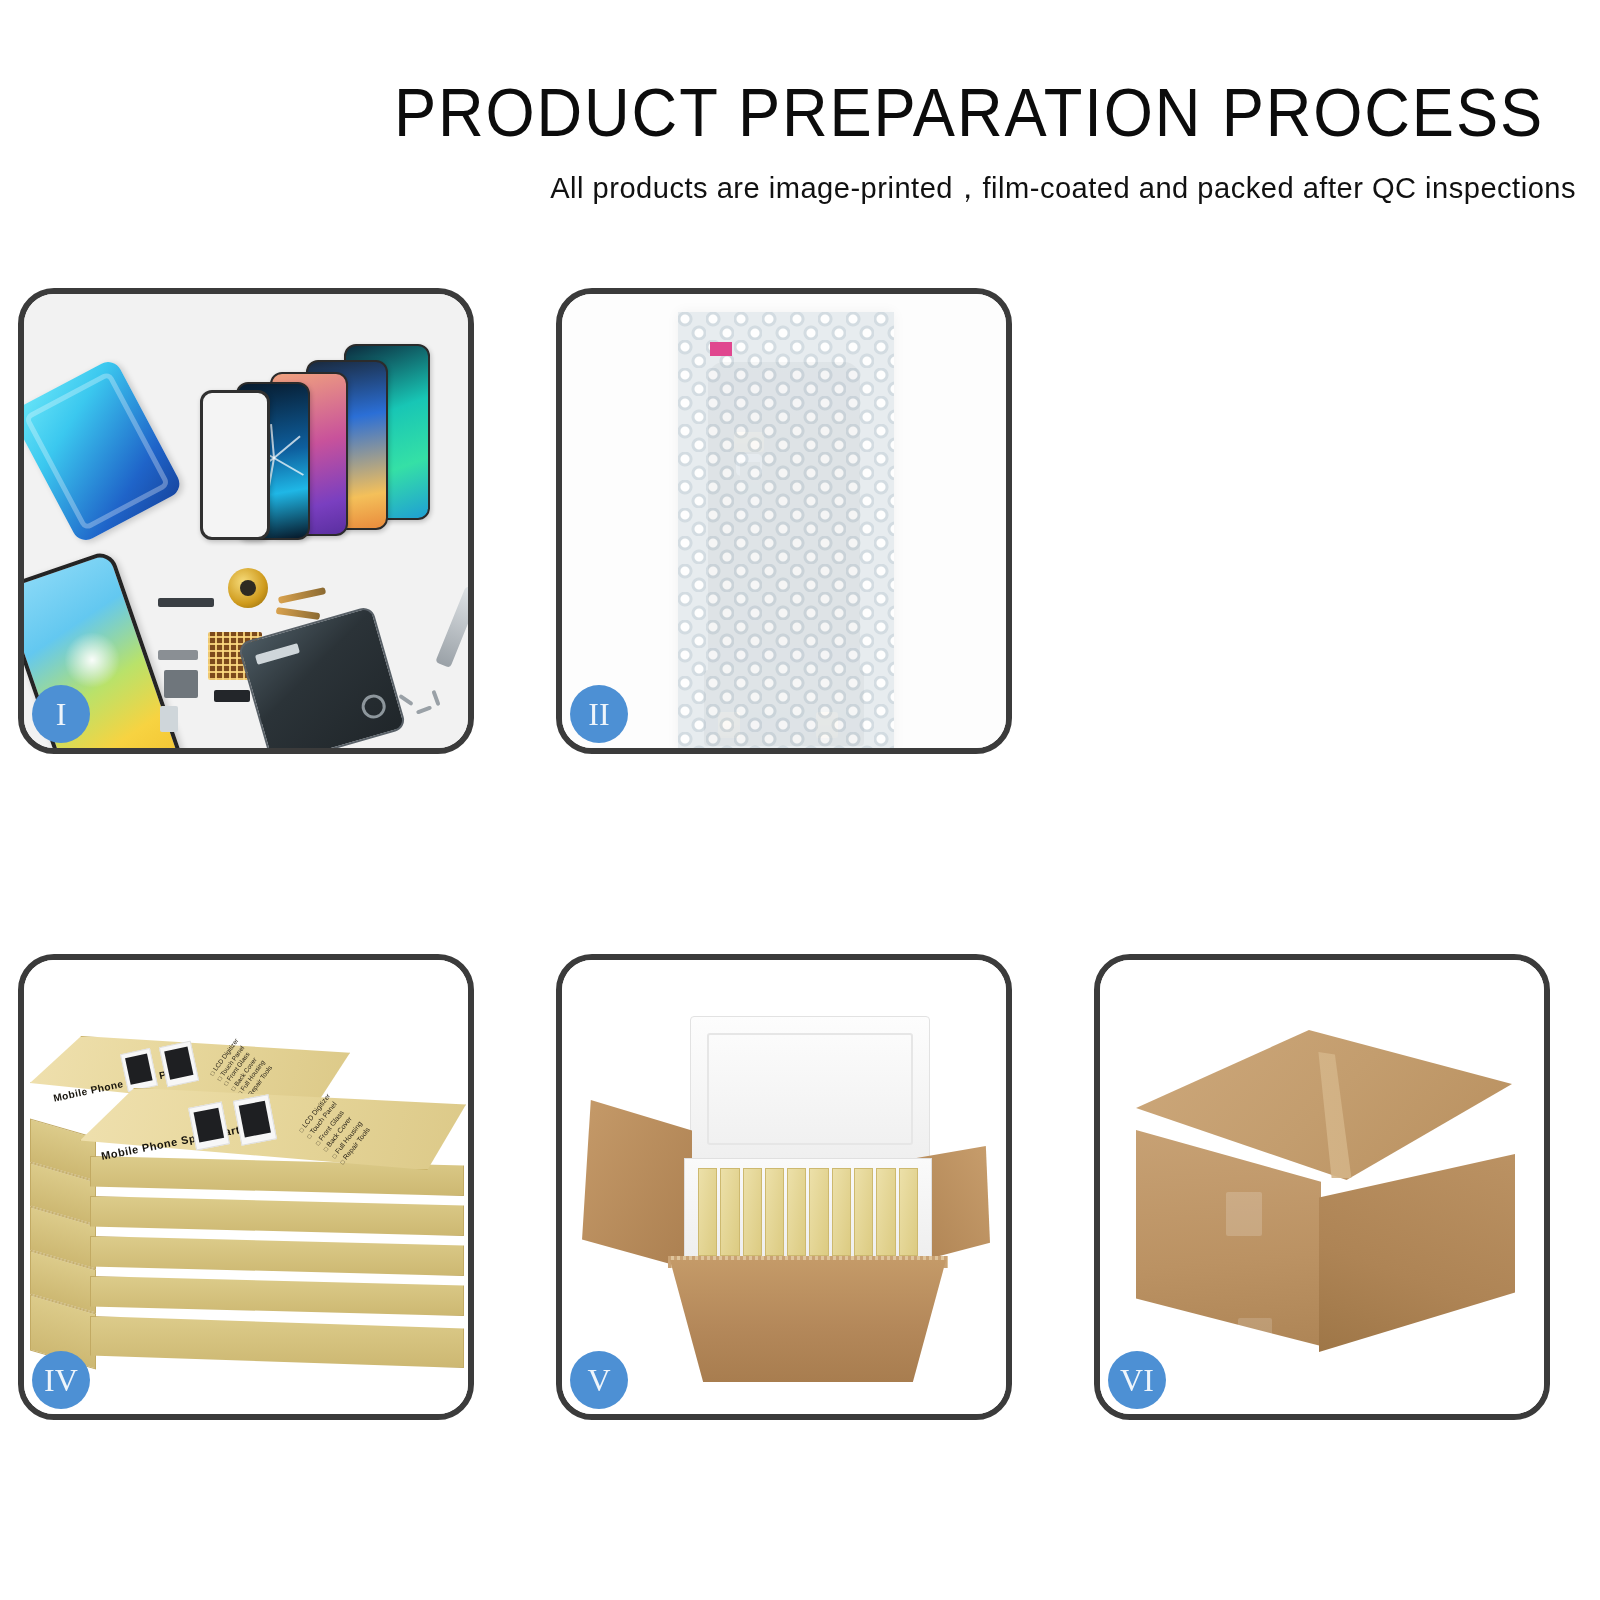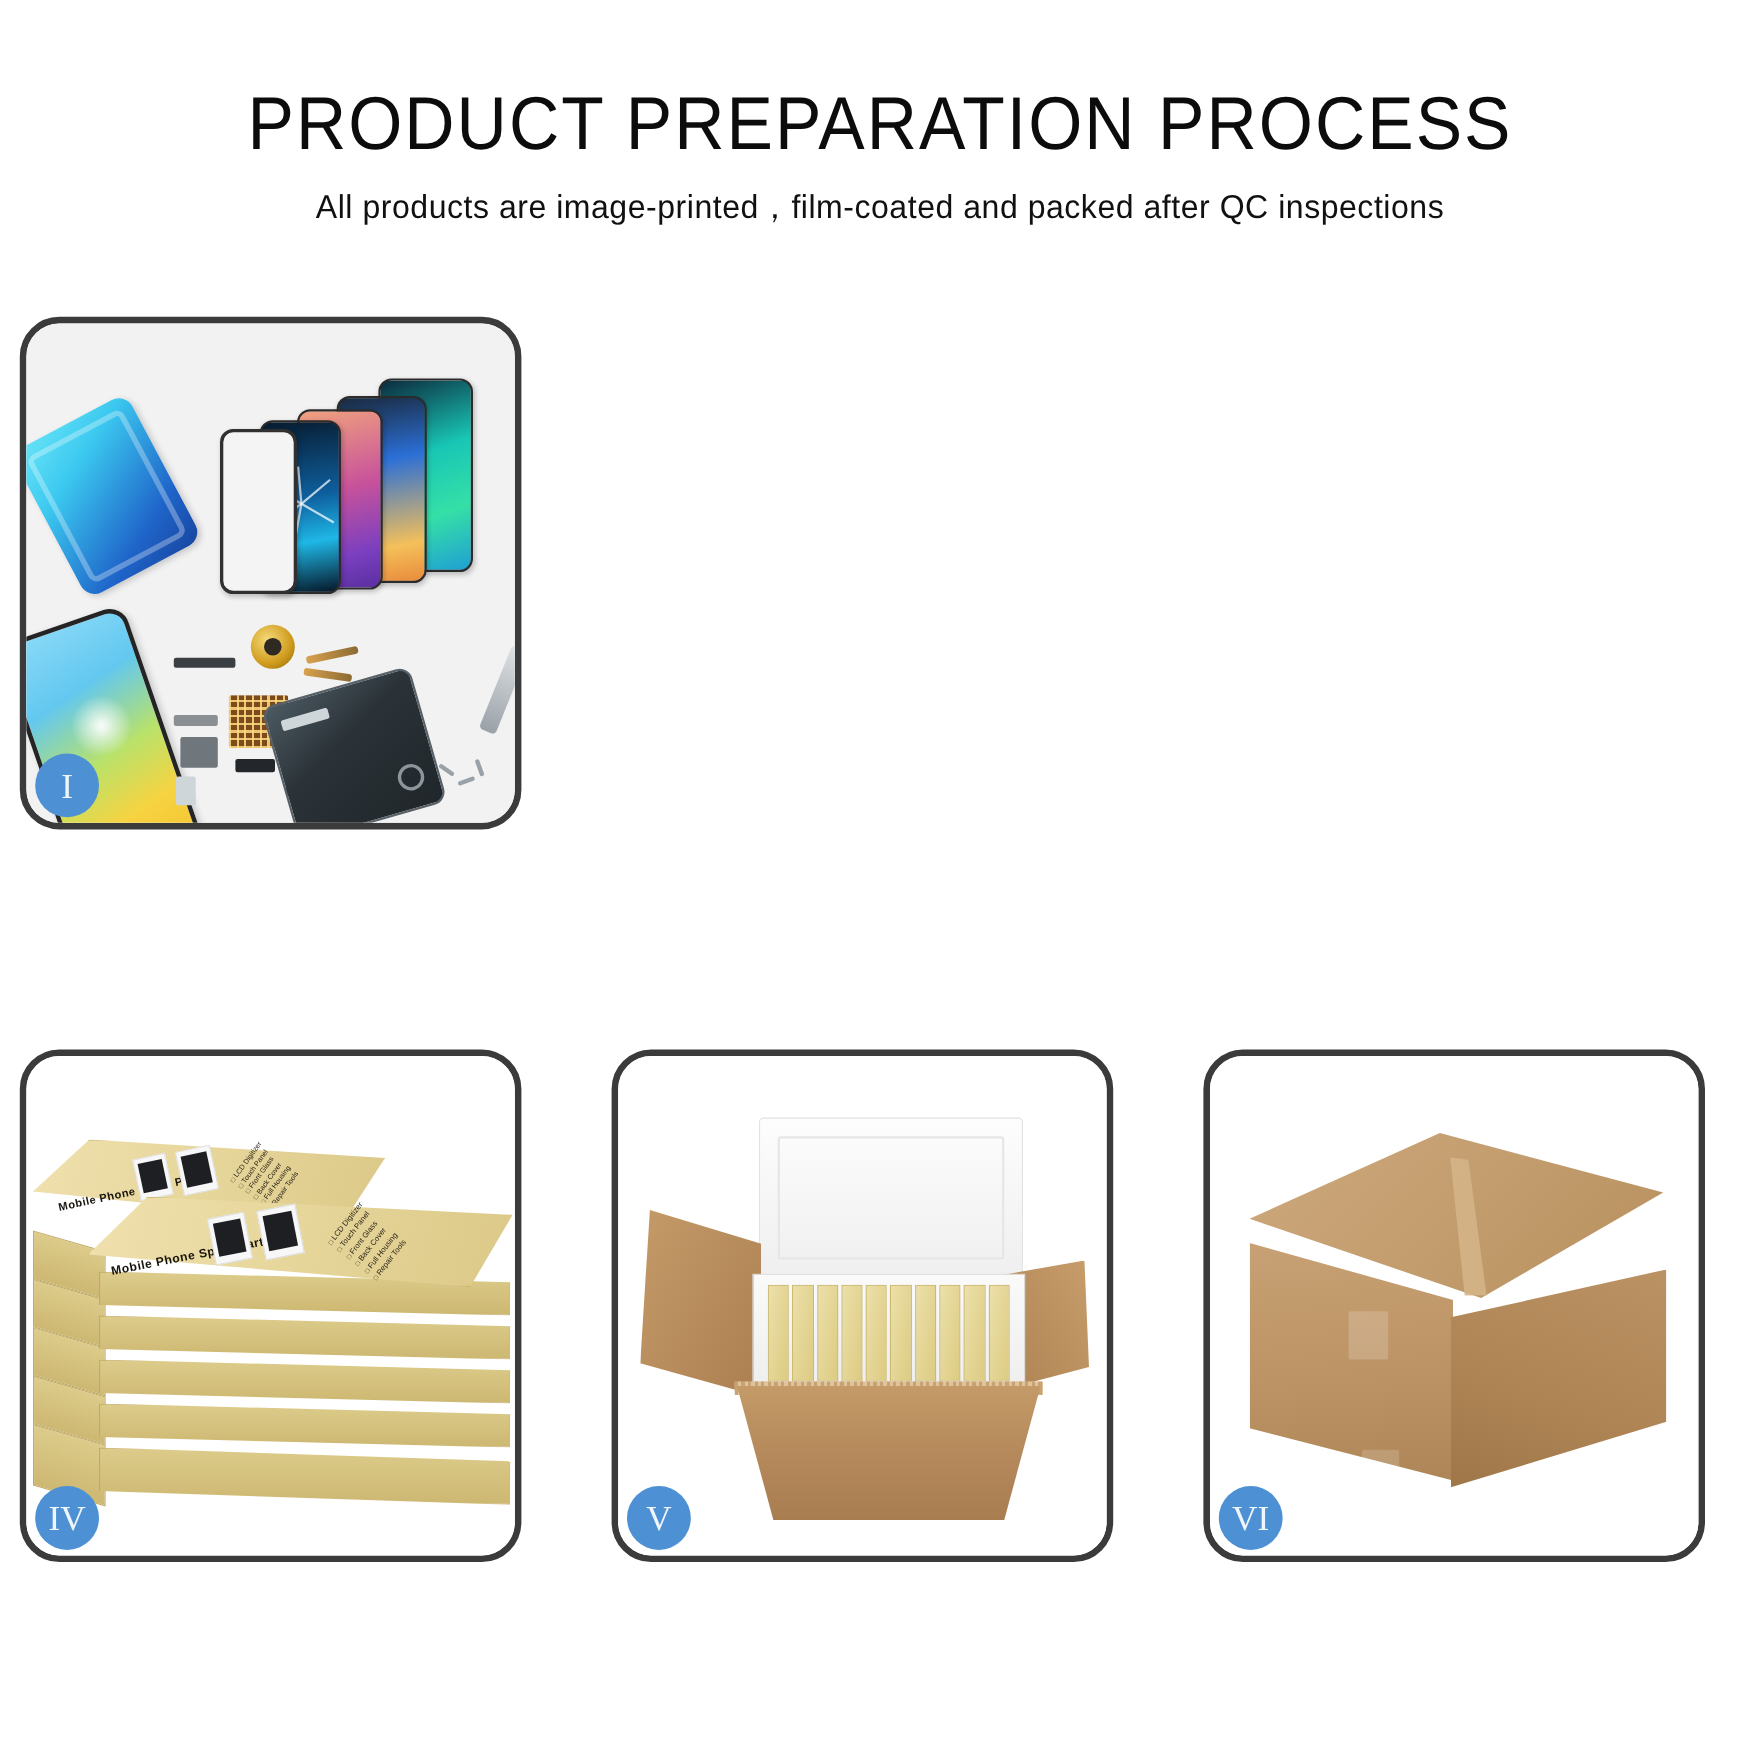--- a/index.html
+++ b/index.html
@@ -3,21 +3,21 @@
 <meta charset="utf-8">
 <style>
   * { margin:0; padding:0; box-sizing:border-box; }
   body {
     width:1600px; height:1600px;
     background:#ffffff;
     font-family:"Liberation Sans", sans-serif;
     overflow:hidden;
     position:relative;
   }
-  .header { text-align:center; padding-top:78px; }
+  .header { text-align:right; padding-top:78px; }
   .title {
     font-size:68px;
     font-weight:400;
     letter-spacing:2px;
     color:#0c0c0c;
     line-height:1;
     transform:scaleX(0.93);
   }
   .subtitle {
     margin-top:22px;
@@ -466,20 +466,36 @@
         <div class="tool"></div>
         <div class="screws">
           <i style="left:0;top:2px;transform:rotate(35deg)"></i>
           <i style="left:18px;top:12px;transform:rotate(-20deg)"></i>
           <i style="left:30px;top:0;transform:rotate(70deg)"></i>
         </div>
       </div>
       <div class="badge">I</div>
     </div>
 
+    <div class="panel">
+      <div class="panel-inner p2">
+        <div class="bubblebag">
+          <div class="screen-in"></div>
+          <div class="conn-gold"></div>
+          <div class="conn-dot"></div>
+          <div class="flexstrip"></div>
+          <div class="pinktab"></div>
+          <div class="bottomflex">
+            <i style="left:14px"></i>
+            <i style="left:112px"></i>
+          </div>
+        </div>
+      </div>
+      <div class="badge">II</div>
+    </div>
 
   </div>
 
   <div class="row row2">
 
     <div class="panel">
       <div class="panel-inner p4">
         <div class="stackwrap">
 
           <div class="gbox-side" style="left:6px;top:168px;width:66px;height:44px;transform:skewY(16deg)"></div>

